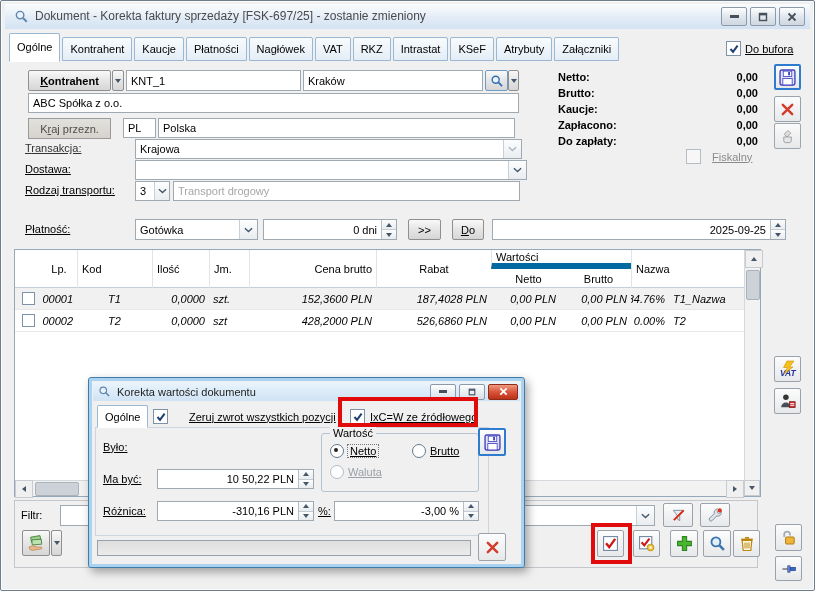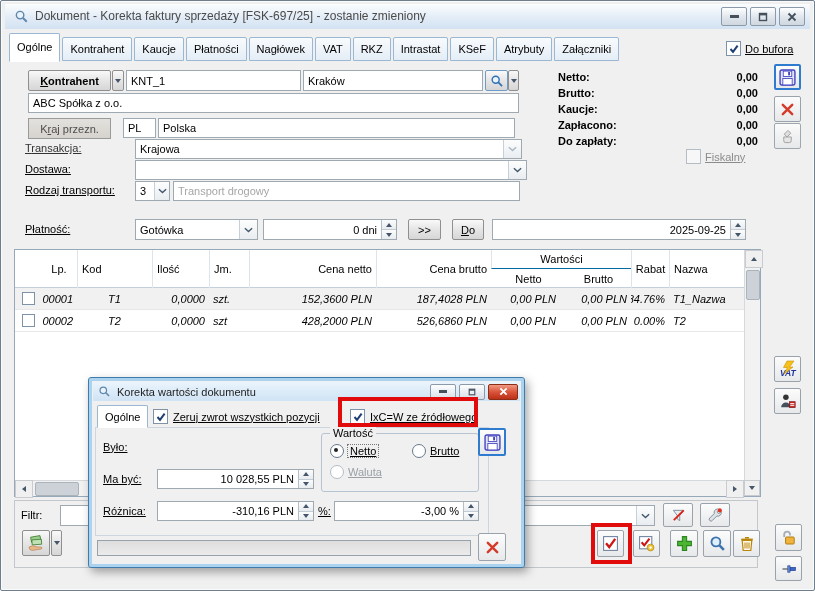--- a/index.html
+++ b/index.html
@@ -204,21 +204,21 @@
         <span>Zapłacono:</span>
         <span style="flex:1;text-align:right">0,00</span>
       </div>
     <div class="flex" style="height:16px">
         <span>Do zapłaty:</span>
         <span style="flex:1;text-align:right">0,00</span>
       </div>
   </div>
   <div class="abs flex" style="left:686px;top:149px">
     <span class="chk" style="border-color:#b4bcc4;background:#f7f7f7"></span>
-    <span class="mnlbl" style="margin-left:4px;color:#8b8b8b"><u>F</u>iskalny</span>
+    <span class="mnlbl" style="margin-left:11px;color:#8b8b8b"><u>F</u>iskalny</span>
   </div>
 
   <div class="abs tbtn focus" style="left:774px;top:64px">
     <svg width="17" height="17" viewBox="0 0 16 16">
         <rect x="1" y="1" width="14" height="14" rx="1.5" fill="#dfe3fb" stroke="#4343bf" stroke-width="1.3"></rect>
         <rect x="4" y="2" width="8" height="5" fill="#fff" stroke="#4343bf" stroke-width="0.8"></rect>
         <rect x="8.6" y="2.8" width="1.8" height="3.2" fill="#4343bf"></rect>
         <rect x="3.6" y="9" width="8.8" height="6" fill="#fff" stroke="#4343bf" stroke-width="0.8"></rect>
       </svg>
   </div>
@@ -267,21 +267,21 @@
           <span class="tri-d"></span>
         </div>
       </span>
   </div>
   <div class="abs b3 flex c" style="left:408px;top:219px;width:33px;height:21px;justify-content:center">
       <span>&gt;&gt;</span>
     </div>
   <div class="abs b3 flex c" style="left:452px;top:219px;width:32px;height:21px;justify-content:center">
       <span><u>D</u>o</span>
     </div>
-  <div class="abs fld flex" style="left:492px;top:219px;width:254px;height:21px">
+  <div class="abs fld flex" style="left:492px;top:219px;width:294px;height:21px">
     <span class="val" style="text-align:right">2025-09-25</span>
     <span class="spin">
         <div>
           <span class="tri-u"></span>
         </div>
         <div>
           <span class="tri-d"></span>
         </div>
       </span>
   </div>
@@ -296,26 +296,23 @@
       <div class="hc" style="grid-row:1/3">
           <span>Kod</span>
         </div>
       <div class="hc" style="grid-row:1/3">
           <span>Ilość</span>
         </div>
       <div class="hc" style="grid-row:1/3">
           <span>Jm.</span>
         </div>
       <div class="hc r" style="grid-row:1/3">
-          <span>Cena netto</span>
-        </div>
-      <div class="hc r" style="grid-row:1/3">
           <span>Cena brutto</span>
         </div>
-      <div class="hc c" style="grid-column:8/10;grid-row:1;justify-content:center;border-bottom:1px solid #0369a1">
+      <div class="hc c" style="grid-column:8/10;grid-row:1;justify-content:flex-start;border-bottom:6px solid #0369a1">
           <span>Wartości</span>
         </div>
       <div class="hc c" style="grid-column:8;grid-row:2;justify-content:center;border-left:none">
           <span>Netto</span>
         </div>
       <div class="hc c" style="grid-column:9;grid-row:2;justify-content:center;border-left:none">
           <span>Brutto</span>
         </div>
       <div class="hc c" style="grid-row:1/3;justify-content:center">
           <span>Rabat</span>
@@ -494,36 +491,36 @@
         <span>Ogólne</span>
       </div>
     <div class="abs" style="left:6px;top:49px;width:394px;height:109px;border:1px solid #cdd6de;background:#f0f0f0"></div>
 
     <div class="abs flex" style="left:64px;top:31px">
       <span class="chk">
           <svg width="10" height="10" viewBox="0 0 10 10">
             <polyline points="1.5,5 4,7.8 8.6,1.6" fill="none" stroke="#1d3f73" stroke-width="2"></polyline>
           </svg>
         </span>
-      <span class="mnlbl" style="margin-left:5px"><u>Z</u>eruj zwrot wszystkich pozycji</span>
+      <span class="mnlbl" style="margin-left:21px"><u>Z</u>eruj zwrot wszystkich pozycji</span>
     </div>
     <div class="abs flex" style="left:261px;top:31px">
       <span class="chk">
           <svg width="10" height="10" viewBox="0 0 10 10">
             <polyline points="1.5,5 4,7.8 8.6,1.6" fill="none" stroke="#1d3f73" stroke-width="2"></polyline>
           </svg>
         </span>
       <span class="mnlbl" style="margin-left:5px">IxC=W ze źródłowego</span>
     </div>
 
     <span class="abs mnlbl" style="left:14px;top:63px"><u>B</u>yło:</span>
 
     <span class="abs mnlbl" style="left:14px;top:95px"><u>M</u>a być:</span>
     <div class="abs fld flex" style="left:68px;top:91px;width:157px;height:20px">
-      <span class="val" style="text-align:right">10 028,55 PLN</span>
+      <span class="val" style="text-align:right">10 50,22 PLN</span>
       <span class="spin">
           <div>
             <span class="tri-u"></span>
           </div>
           <div>
             <span class="tri-d"></span>
           </div>
         </span>
     </div>
 

